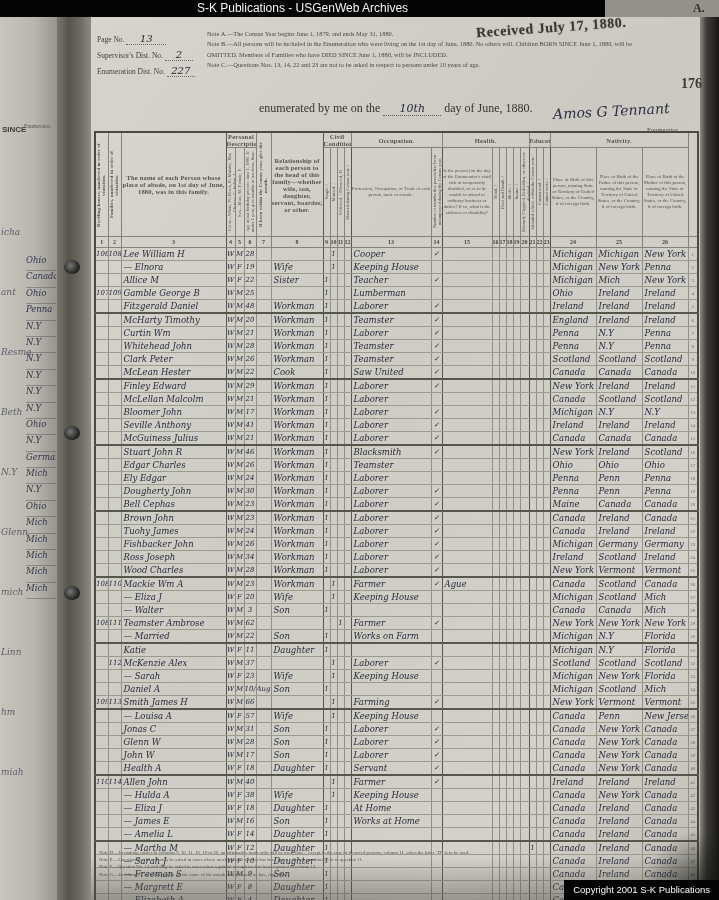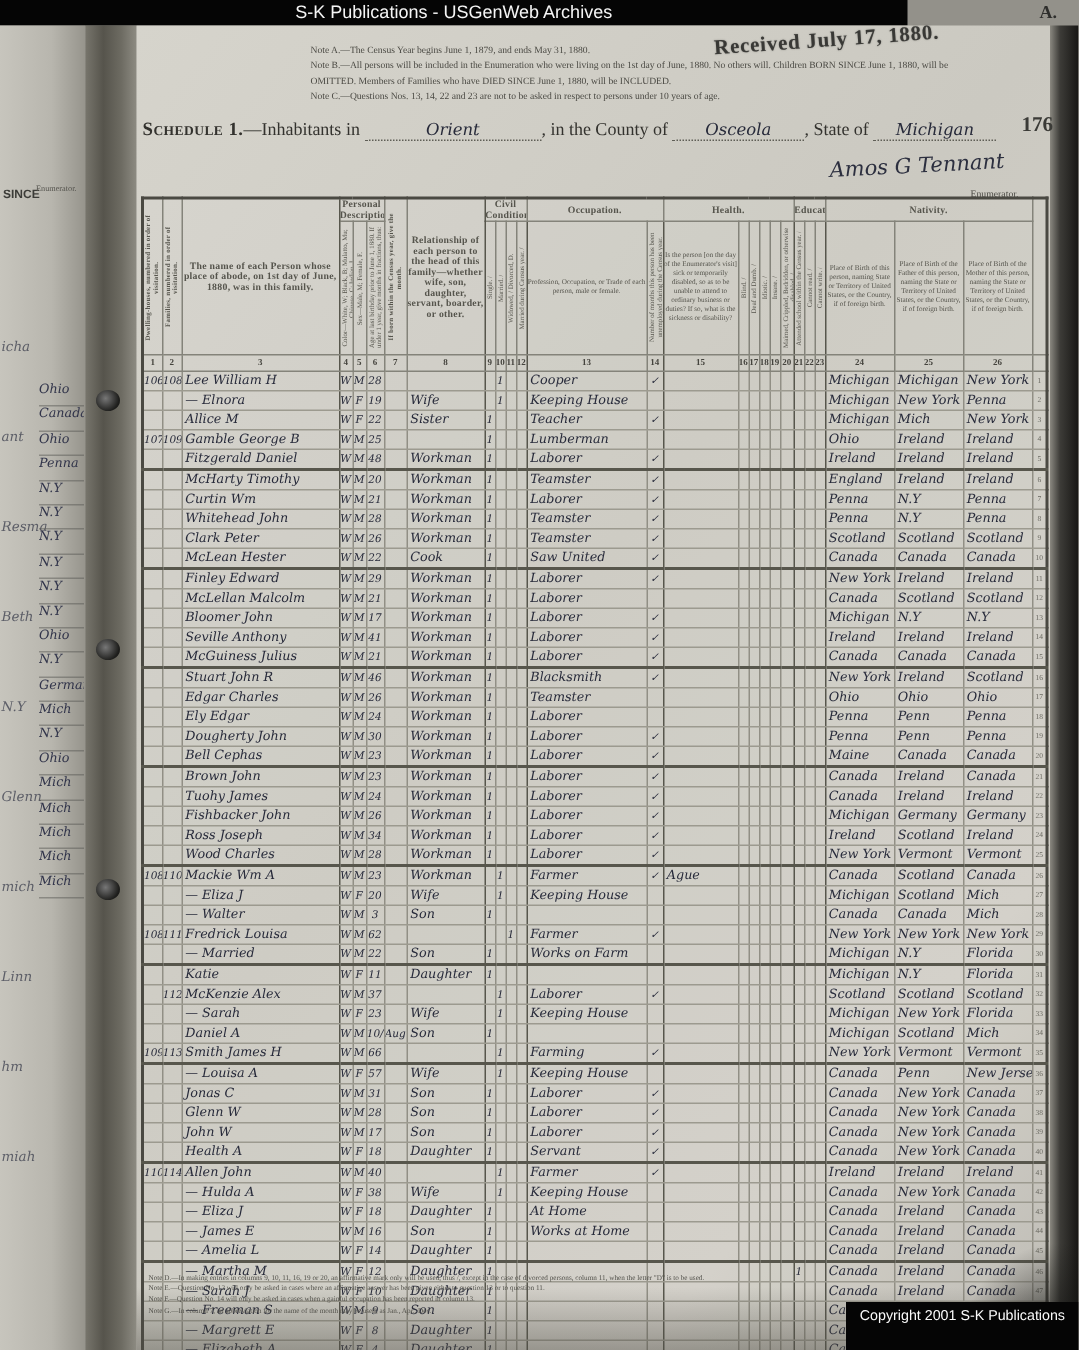--- a/index.html
+++ b/index.html
@@ -2,21 +2,21 @@
 <html><head>
 <meta charset="utf-8">
 <style>
   html,body{margin:0;padding:0;}
   body{width:719px;height:900px;position:relative;overflow:hidden;
        background:#93918a;font-family:"Liberation Serif",serif;}
 
   
   .topbar{position:absolute;left:0;top:0;width:605px;height:17px;background:#050505;
           color:#f5f5f5;font:12px "Liberation Sans",sans-serif;text-align:center;line-height:16px;}
-  .copyrightbox{position:absolute;right:0;bottom:0;height:32px;background:#050505;color:#fafafa;
+  .copyrightbox{position:absolute;right:0;bottom:0;height:20px;background:#050505;color:#fafafa;
           font:9.5px "Liberation Sans",sans-serif;line-height:20px;padding:0 9px;}
 
   
   .leftpage{position:absolute;left:0;top:17px;width:57px;height:883px;
             background:linear-gradient(90deg,#c7c5bd,#b8b6ae 60%,#96948c);overflow:hidden;}
   .binding{position:absolute;left:57px;top:17px;width:34px;height:883px;
            background:linear-gradient(90deg,#77756c,#56544c 35%,#6d6b62 70%,#8d8b82);}
   .post{position:absolute;left:7px;width:16px;height:14px;border-radius:50%;
         background:radial-gradient(circle at 40% 40%,#777,#1d1d1b 70%);}
   .mainpage{position:absolute;left:91px;top:17px;width:609px;height:883px;
@@ -136,34 +136,47 @@
 </div>
 
 <div class="binding">
   <div class="post" style="top:243px;"></div>
   <div class="post" style="top:409px;"></div>
   <div class="post" style="top:569px;"></div>
 </div>
 
 <div class="mainpage">
 
+  <div class="distblock">
+    <div class="row">
+      <span class="printed">Page No.</span>
+      <span class="dots hw" style="min-width:40px">13</span>
+    </div>
+    <div class="row">
+      <span class="printed">Supervisor's Dist. No.</span>
+      <span class="dots hw">2</span>
+    </div>
+    <div class="row">
+      <span class="printed">Enumeration Dist. No.</span>
+      <span class="dots hw">227</span>
+    </div>
+  </div>
 
   <div class="notesblock">
     <div>Note A.—The Census Year begins June 1, 1879, and ends May 31, 1880.</div>
     <div>Note B.—All persons will be included in the Enumeration who were living on the 1st day of June, 1880.  No others will.  Children BORN SINCE June 1, 1880, will be OMITTED.  Members of Families who have DIED SINCE June 1, 1880, will be INCLUDED.</div>
     <div>Note C.—Questions Nos. 13, 14, 22 and 23 are not to be asked in respect to persons under 10 years of age.</div>
   </div>
 
-  <div class="schedline">
-    <b style="font-variant:small-caps">Schedule 1.</b><span>—Inhabitants in</span>
-    <span class="fill" style="min-width:118px">Orient</span><span>, in the County of</span>
-    <span class="fill" style="min-width:88px">Osceola</span><span>, State of</span>
-    <span class="fill" style="min-width:82px">Michigan</span>
+
+  <div class="enumline">
+    <span>enumerated by me on the</span>
+    <span class="fill" style="min-width:58px">10th</span>
+    <span>day of June, 1880.</span>
   </div>
-
 
   <div class="signature">Amos G Tennant</div>
   <div class="enumlabel">Enumerator.</div>
 
   <div class="tblwrap">
   <table class="census">
     <colgroup>
       <col style="width:13px">
           <col style="width:13px">
           <col style="width:105px">
@@ -1107,21 +1120,21 @@
     <td class="sm"></td>
     <td class="sm hr"></td>
     <td class="nm">Canada</td>
     <td class="nm">Canada</td>
     <td class="nm">Mich</td>
     <td class="pr" style="text-align:center">28</td>
   </tr>
           <tr>
     <td class="sm">108</td>
     <td class="sm">111</td>
-    <td class="nm hr">Fredrick Louisa</td>
+    <td class="nm hr">Teamster Ambrose</td>
     <td class="sm">W</td>
     <td class="sm">M</td>
     <td class="sm">62</td>
     <td class="sm"></td>
     <td class="nm hr"></td>
     <td class="sm"></td>
     <td class="sm"></td>
     <td class="sm">1</td>
     <td class="sm hr"></td>
     <td class="nm">Farmer</td>

